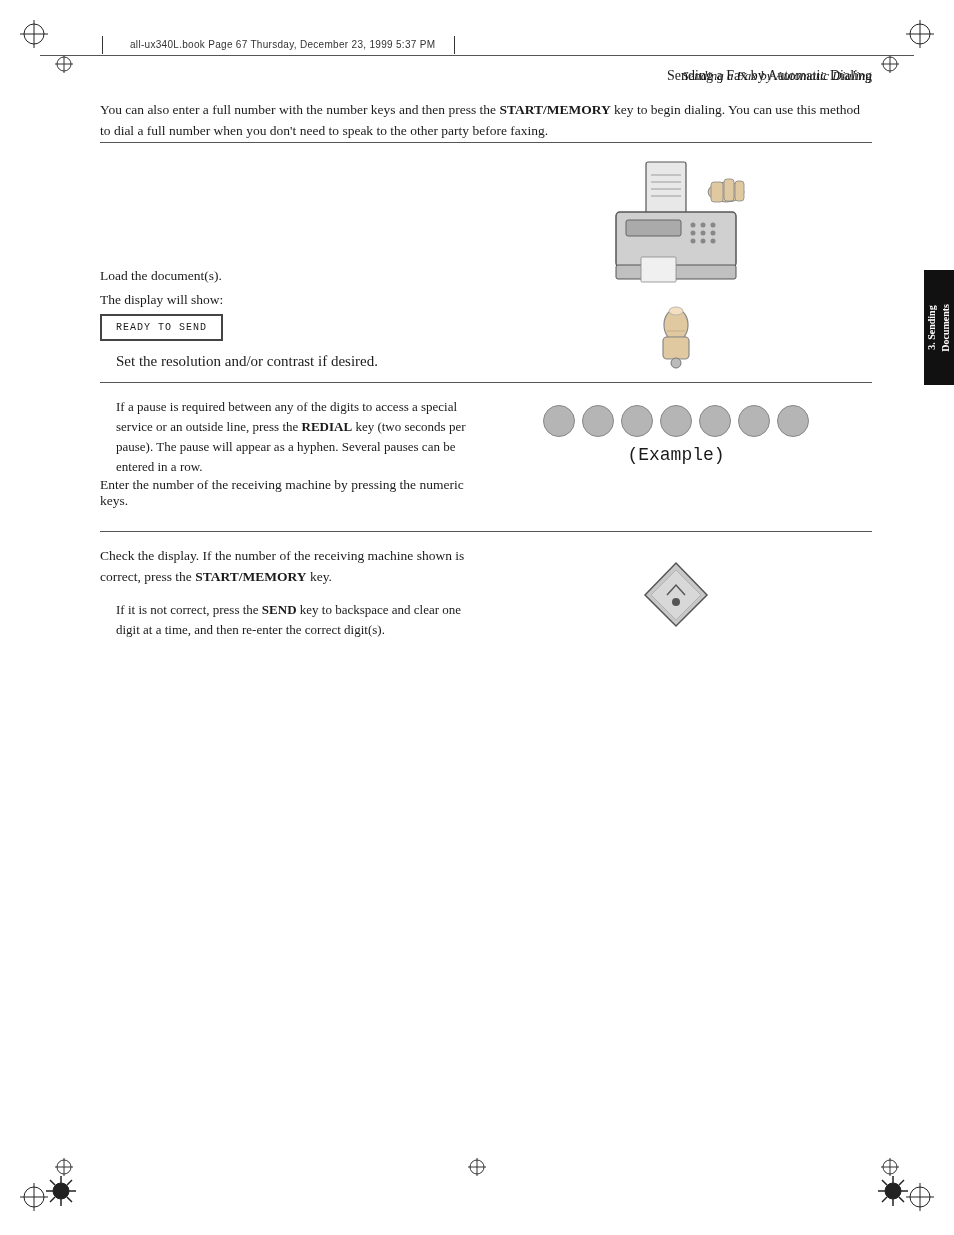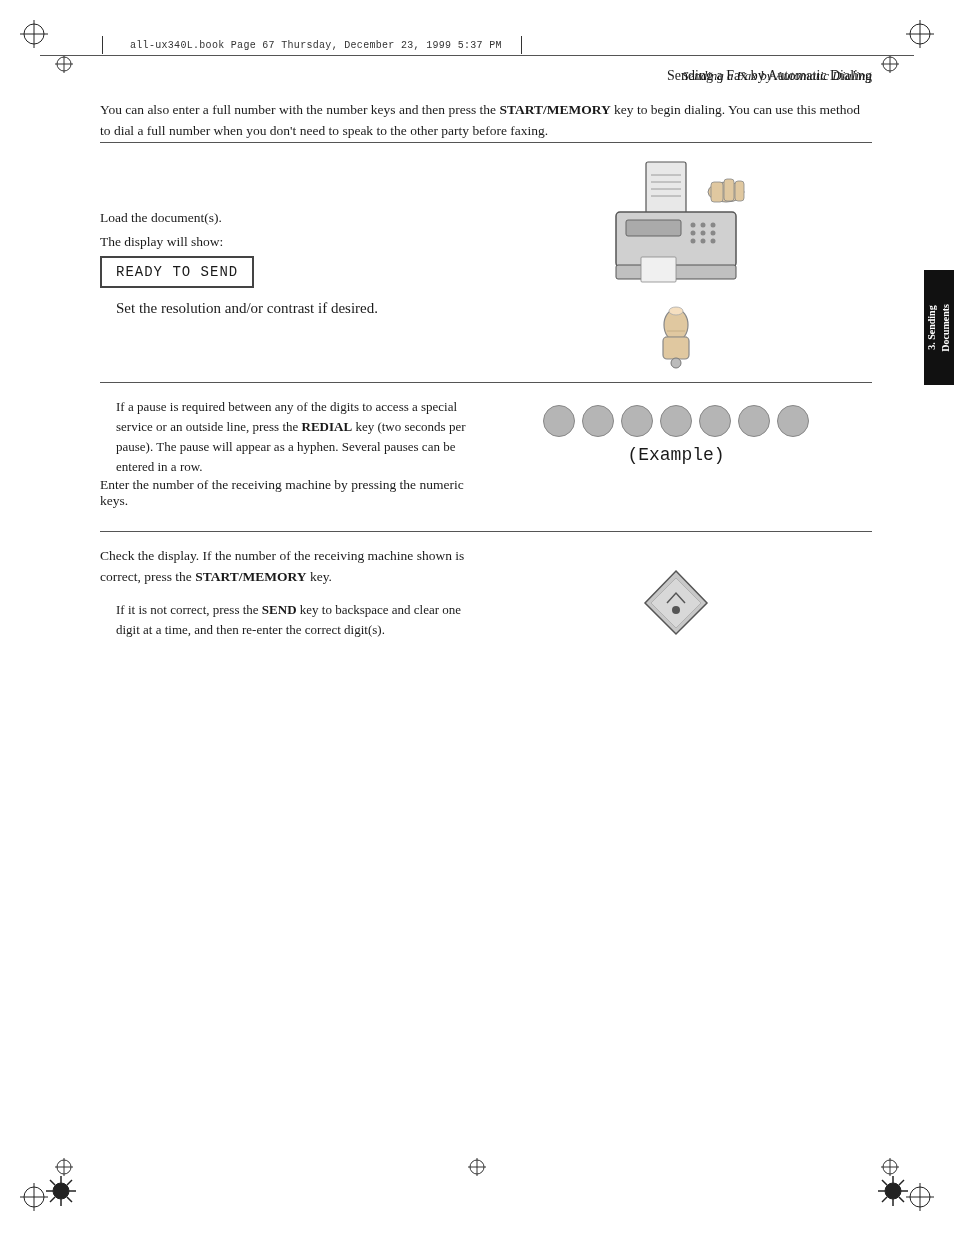--- a/index.html
+++ b/index.html
@@ -91,21 +91,21 @@
 <div style="position:absolute; bottom:55px; left:50%; transform:translateX(-50%);">
   <svg width="18" height="18" viewBox="0 0 18 18">
     <circle cx="9" cy="9" r="7" stroke="#333" stroke-width="1" fill="none"></circle>
     <line x1="0" y1="9" x2="18" y2="9" stroke="#333" stroke-width="1"></line>
     <line x1="9" y1="0" x2="9" y2="18" stroke="#333" stroke-width="1"></line>
   </svg>
 </div>
 
 <div style="position:absolute; top:36px; left:130px;">
   <div style="position:absolute; top:0; left:-28px; width:1px; height:18px; background:#333;"></div>
-  <span style="font-size:10px; font-family:Liberation Mono, monospace; color:#333; letter-spacing:0.3px;">all-ux340L.book   Page 67   Thursday, December 23, 1999   5:37 PM</span>
+  <span style="font-size:10px; font-family:Liberation Sans, sans-serif; color:#333; letter-spacing:0.3px;">all-ux340L.book   Page 67   Thursday, December 23, 1999   5:37 PM</span>
   <div style="position:absolute; top:0; right:-20px; width:1px; height:18px; background:#333;"></div>
 </div>
 
 <div style="position:absolute; top:55px; left:40px; right:40px; height:1px; background:#555;"></div>
 
 <div style="position:absolute; top:68px; right:82px;">Sending a Fax by Automatic Dialing</div>
 <span style="position:absolute; top:68px; right:82px; font-size:13px; font-style:italic; font-family:'Times New Roman',serif;">Sending a Fax by Automatic Dialing</span>
 
 <div style="position:absolute; right:0; top:270px; width:30px; height:115px; background:#111; display:flex; align-items:center; justify-content:center;">
   <div style="color:#fff; font-size:10px; font-weight:bold; writing-mode:vertical-rl; text-orientation:mixed; transform:rotate(180deg); line-height:1.4; text-align:center;">
@@ -119,25 +119,25 @@
   <div style="margin-bottom:0; font-size:13.5px; line-height:1.55; font-family:'Times New Roman',serif;">
     <span>You can also enter a full number with the number keys and then press
     the <strong>START/MEMORY</strong> key to begin dialing. You can use this method
     to dial a full number when you don't need to speak to the other party
     before faxing.</span>
   </div>
 
   <div style="border-top:1px solid #555; margin:0 0 0 0;"></div>
 
   <div style="padding: 14px 0 12px 0; border-bottom:1px solid #555; position:relative;">
-    <div style="display:flex; align-items:center; gap:10px;">
+    <div style="display:flex; align-items:flex-end; gap:10px;">
       <div style="flex:0 0 370px;">
         <p style="font-size:13.5px; font-family:'Times New Roman',serif; margin-bottom:8px;">Load the document(s).</p>
         <p style="font-size:13.5px; font-family:'Times New Roman',serif; margin-bottom:6px;">The display will show:</p>
-        <div style="border:2px solid #444; padding:6px 14px; display:inline-block; font-family:'Courier New',monospace; font-size:14px; letter-spacing:1px; background:#fff; margin-bottom:12px;">
+        <div style="border:2px solid #444; padding:6px 14px; display:inline-block; font-family:'Courier New',monospace; font-size:10px; letter-spacing:1px; background:#fff; margin-bottom:12px;">
           <span>READY TO SEND</span>
         </div>
         <p style="font-size:15px; font-family:'Times New Roman',serif; padding-left:16px;">Set the resolution and/or contrast if desired.</p>
       </div>
       <div style="flex:1; display:flex; flex-direction:column; align-items:center; padding-top:0;">
 
         <svg width="170" height="130" viewBox="0 0 170 130">
 
           <rect x="55" y="5" width="40" height="60" rx="2" fill="#e8e8e8" stroke="#555" stroke-width="1.2"></rect>
 
@@ -203,21 +203,21 @@
           <div style="width:32px; height:32px; border-radius:50%; background:#b5b5b5; border:1px solid #888;"></div>
           <div style="width:32px; height:32px; border-radius:50%; background:#b5b5b5; border:1px solid #888;"></div>
           <div style="width:32px; height:32px; border-radius:50%; background:#b5b5b5; border:1px solid #888;"></div>
         </div>
         <span style="font-size:18px; font-family:Liberation Mono, monospace;">(Example)</span>
       </div>
     </div>
   </div>
 
   <div style="padding:14px 0 12px 0;">
-    <div style="display:flex; align-items:flex-end; gap:10px;">
+    <div style="display:flex; align-items:center; gap:10px;">
       <div style="flex:0 0 370px;">
         <p style="font-size:13.5px; font-family:'Times New Roman',serif; margin-bottom:12px; line-height:1.55;">Check the display. If the number of the receiving machine shown is correct, press the <strong>START/MEMORY</strong> key.</p>
         <p style="font-size:13px; font-family:'Times New Roman',serif; padding-left:16px; line-height:1.55;">If it is not correct, press the <strong>SEND</strong> key to backspace and clear one digit at a time, and then re-enter the correct digit(s).</p>
       </div>
       <div style="flex:1; display:flex; flex-direction:column; align-items:center; padding-top:5px;">
 
         <svg width="75" height="75" viewBox="0 0 75 75">
 
           <path d="M37 5 L68 37 L37 68 L6 37 Z" fill="#c8c8c8" stroke="#555" stroke-width="1.5"></path>
 

